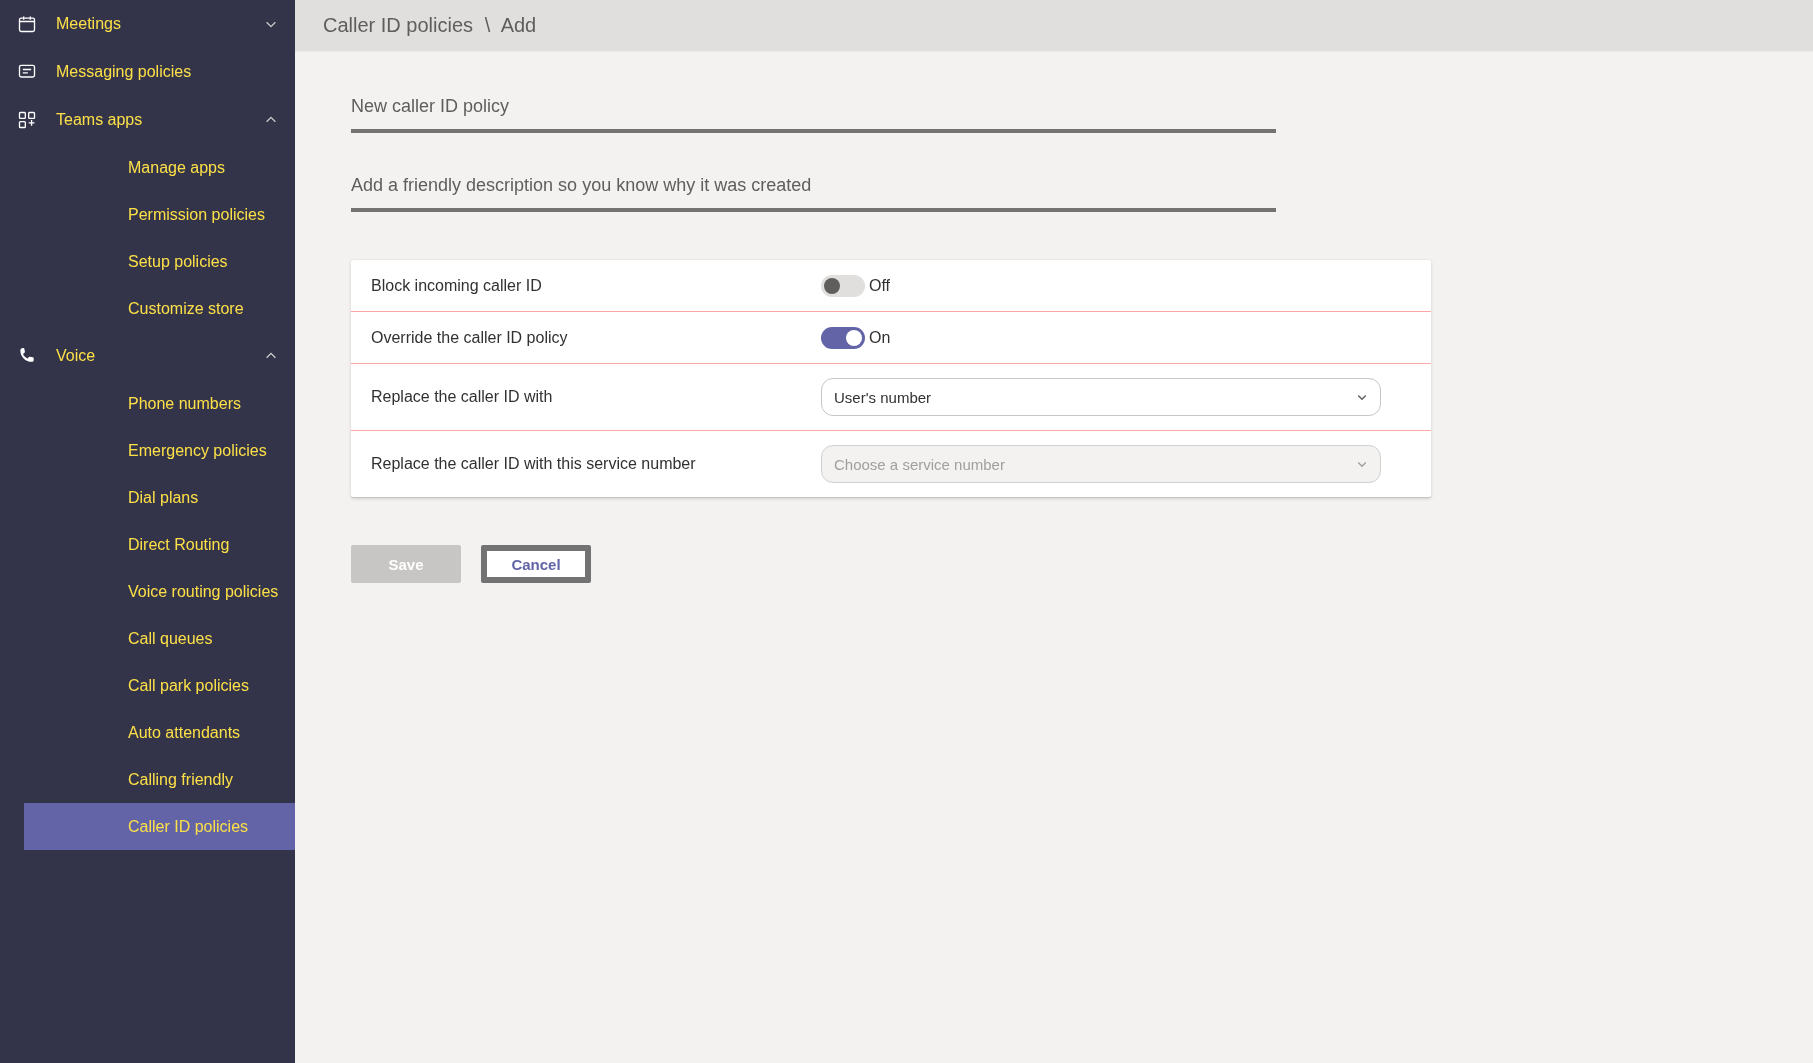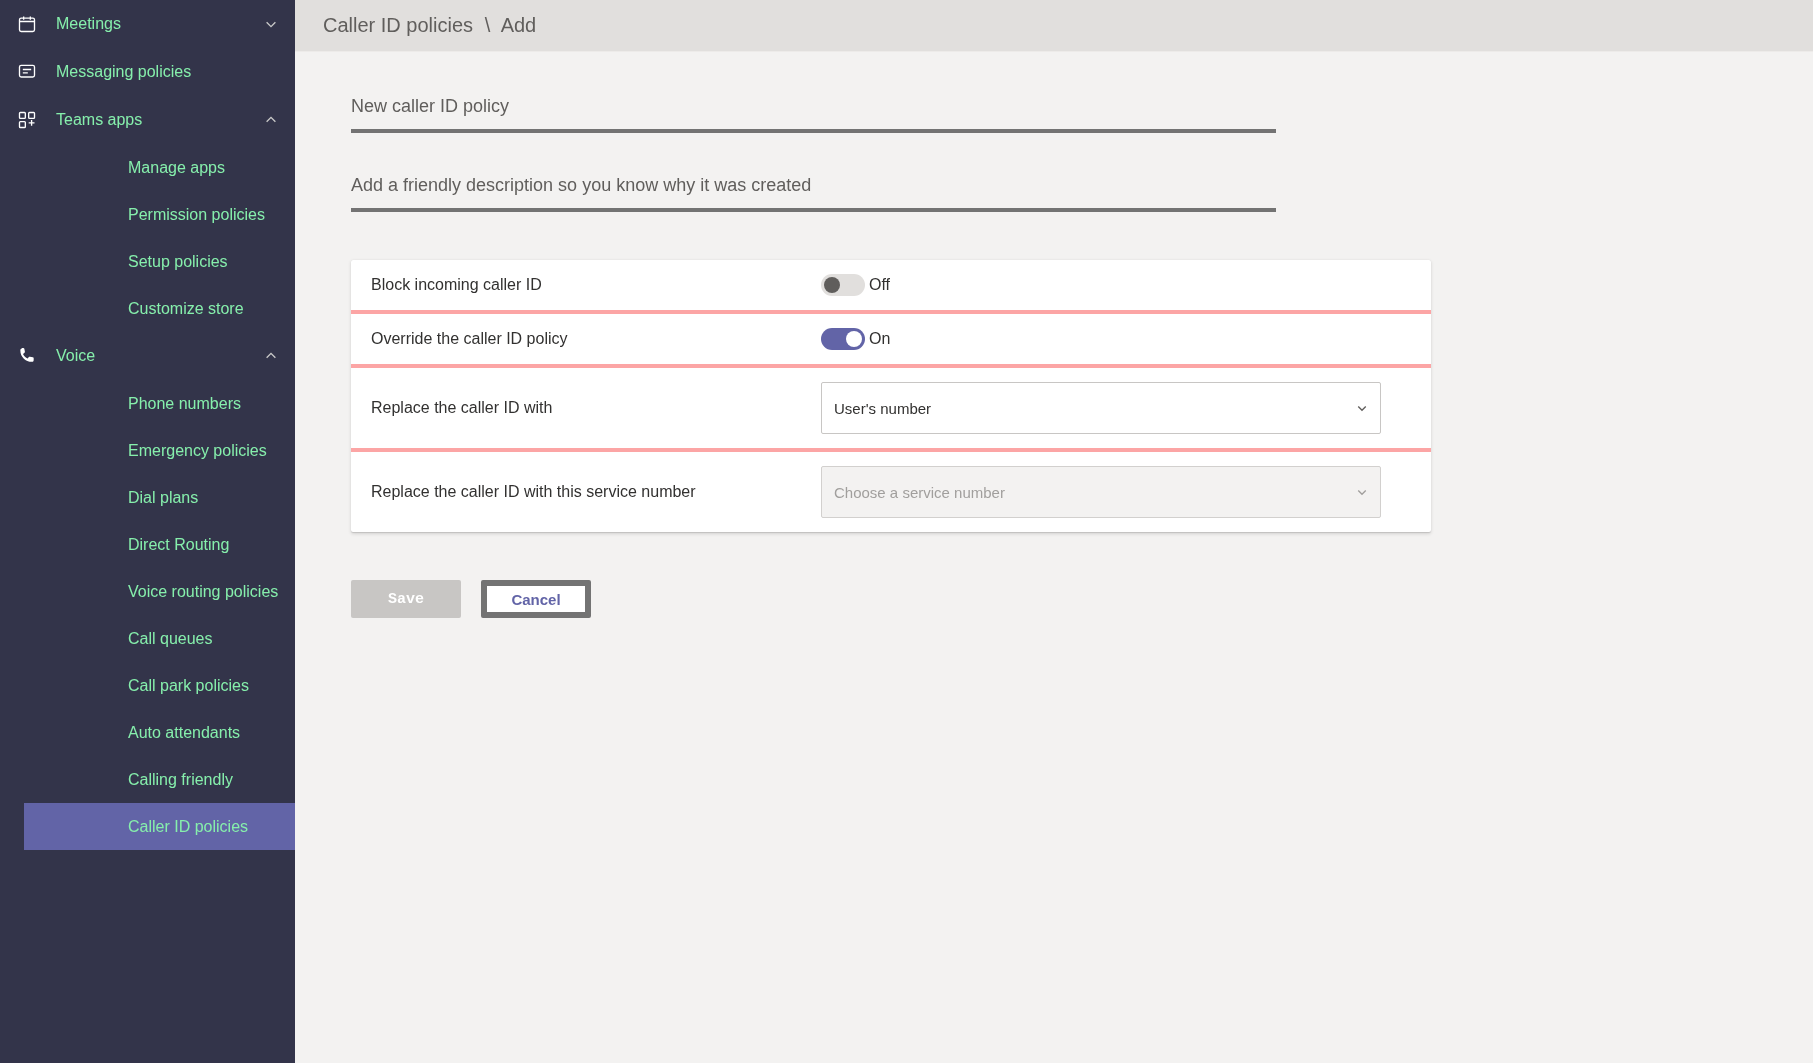--- a/index.html
+++ b/index.html
@@ -10,21 +10,21 @@
     color: #323130;
     background: #f3f2f1;
     display: flex;
     overflow: hidden;
   }
 
   
   .sidebar {
     width: 295px;
     background: #33344a;
-    color: #86efac;
+    color: #fde047;
     display: flex;
     flex-direction: column;
     overflow-y: auto;
     flex-shrink: 0;
   }
   .nav-item {
     display: flex;
     align-items: center;
     padding: 12px 16px;
     cursor: pointer;
@@ -104,21 +104,21 @@
     max-width: 1080px;
     margin-top: 48px;
     background: #fff;
     border-radius: 2px;
     box-shadow: 0 1.6px 3.6px rgba(0,0,0,0.13), 0 0.3px 0.9px rgba(0,0,0,0.11);
   }
   .setting-row {
     display: flex;
     align-items: center;
     padding: 14px 20px;
-    border-bottom: 4px solid #fca5a5;
+    border-bottom: 1px solid #fca5a5;
     min-height: 52px;
   }
   .setting-row:last-child { border-bottom: none; }
   .setting-label {
     width: 450px;
     font-size: 16px;
     color: #323130;
   }
   .setting-control {
     flex: 1;
@@ -155,23 +155,23 @@
   .toggle.on .knob {
     right: 3px;
     background: #fff;
   }
   .toggle-label { font-size: 16px; color: #323130; }
 
   
   .select {
     flex: 1;
     max-width: 560px;
-    height: 52px;
+    height: 38px;
     border: 1px solid #c8c6c4;
-    border-radius: 2px;
+    border-radius: 12px;
     background: #fff;
     display: flex;
     align-items: center;
     padding: 0 12px;
     cursor: pointer;
     font-size: 15px;
     color: #323130;
     position: relative;
   }
   .select.disabled {
@@ -200,21 +200,20 @@
     cursor: pointer;
     display: flex;
     align-items: center;
     justify-content: center;
   }
   .btn-primary {
     background: #c8c6c4;
     color: #fff;
     border: none;
     cursor: default;
-    font-family: Liberation Mono, monospace;
   }
   .btn-secondary {
     background: #fff;
     color: #6264a7;
     border: 6px solid #737373;
   }
 </style>
 </head>
 <body>
 

